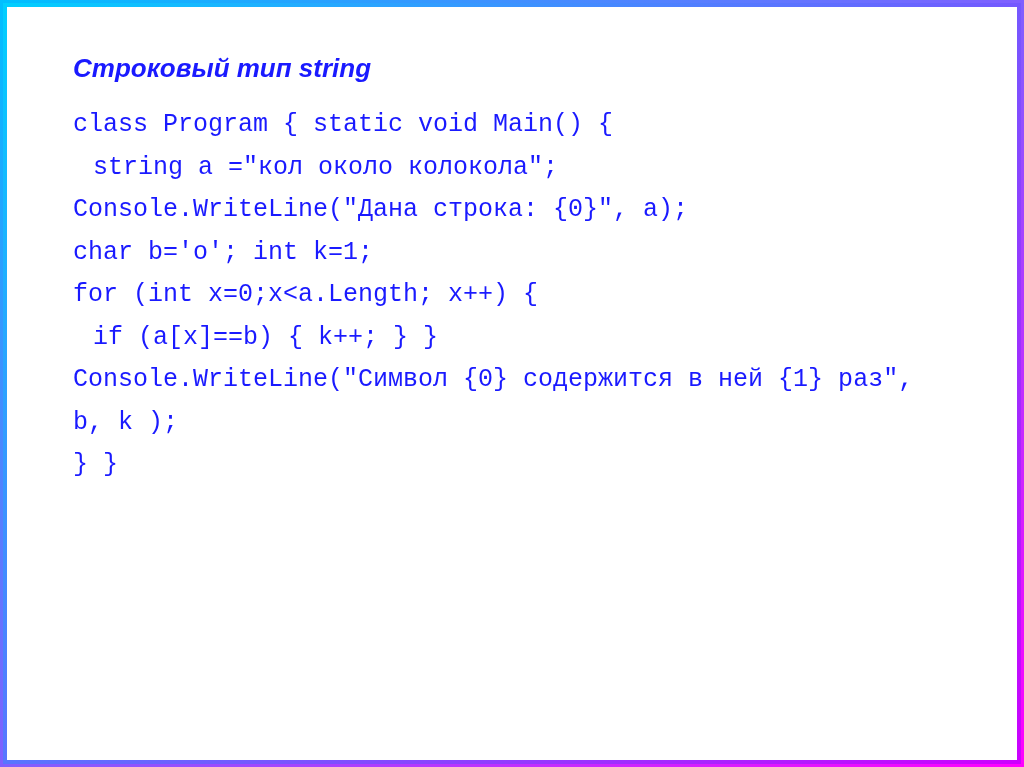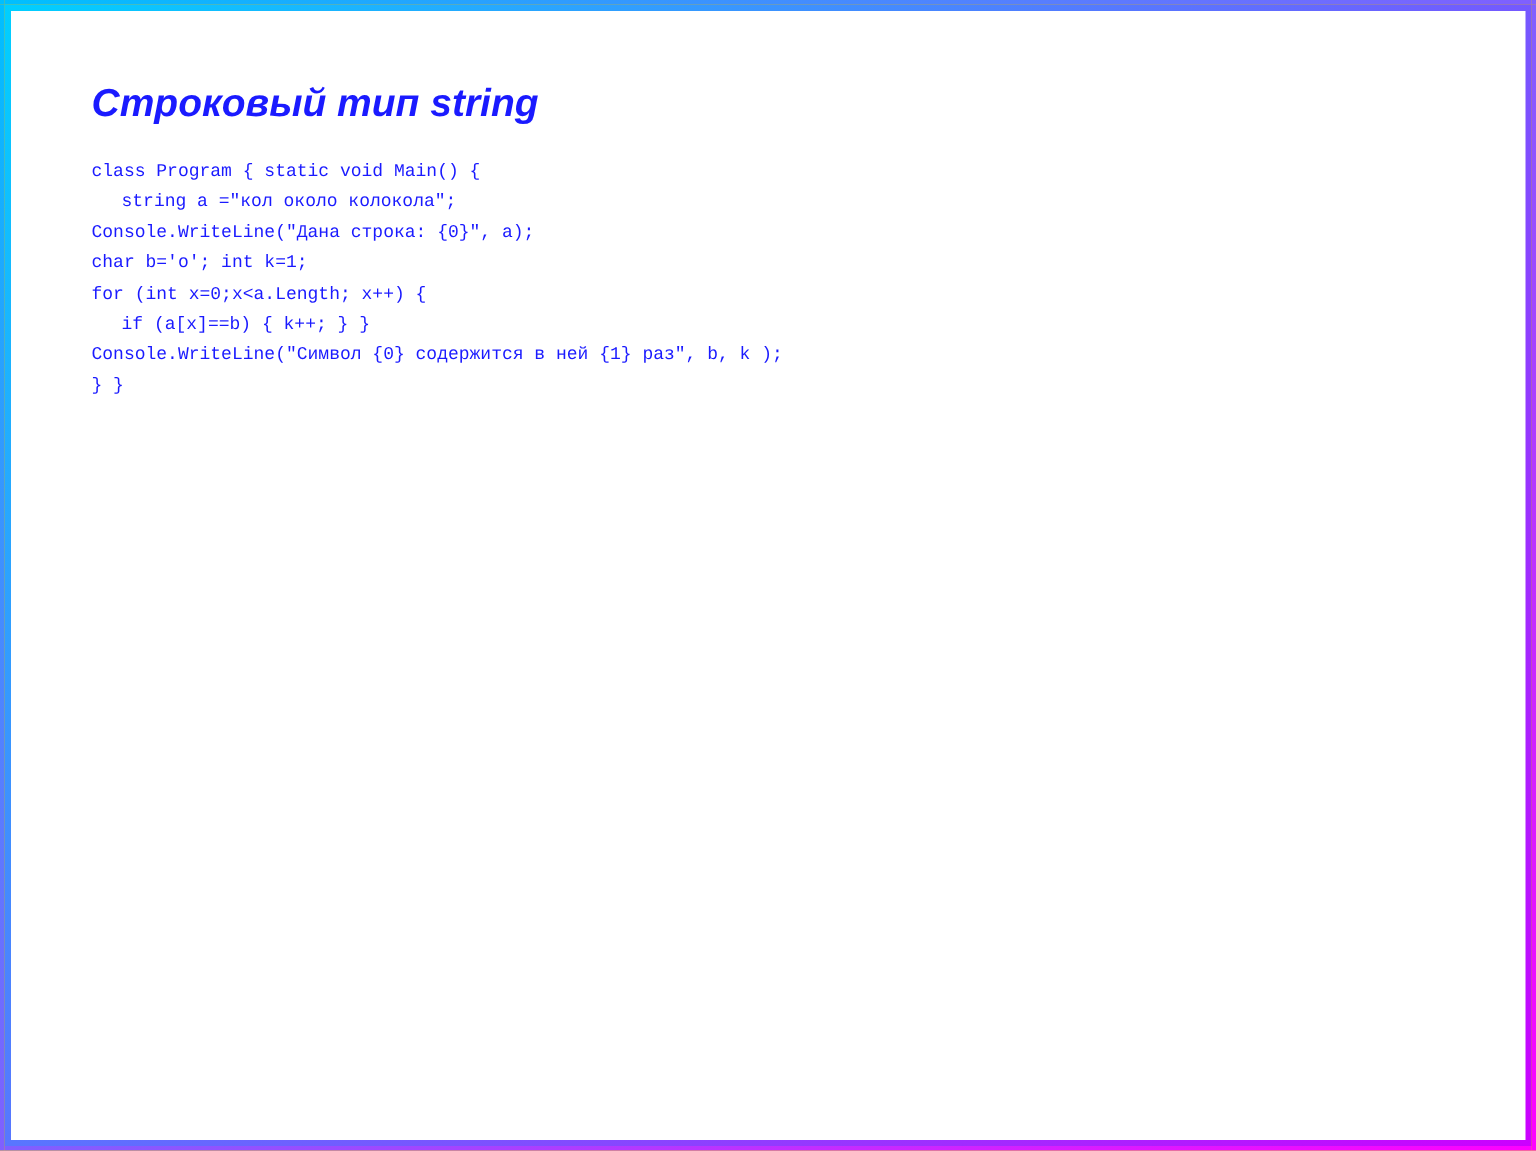--- a/index.html
+++ b/index.html
@@ -12,25 +12,25 @@
       width: 1024px;
       height: 767px;
       background: #ffffff;
       font-family: Arial, sans-serif;
       overflow: hidden;
     }
 
     .slide-container {
       width: 1024px;
       height: 767px;
-      background: #eab308;
+      background: #fdba74;
       border: 3px solid transparent;
       border-image: linear-gradient(to bottom right, #00bfff, #ff00ff) 1;
       position: relative;
-      padding: 30px 28px;
+      padding: 30px 40px;
     }
 
     .slide-border {
       position: absolute;
       top: 0;
       left: 0;
       right: 0;
       bottom: 0;
       border: 4px solid transparent;
       background: linear-gradient(white, white) padding-box,
@@ -54,21 +54,21 @@
     }
 
     .body-text {
       font-size: 20px;
       color: #1a1aff;
       font-family: Arial, sans-serif;
       line-height: 1.6;
     }
 
     .code-block {
-      font-size: 12px;
+      font-size: 25px;
       color: #1a1aff;
       font-family: 'Courier New', Courier, monospace;
       line-height: 1.7;
       margin-top: 4px;
     }
 
     .indent {
       padding-left: 20px;
     }
   </style>

